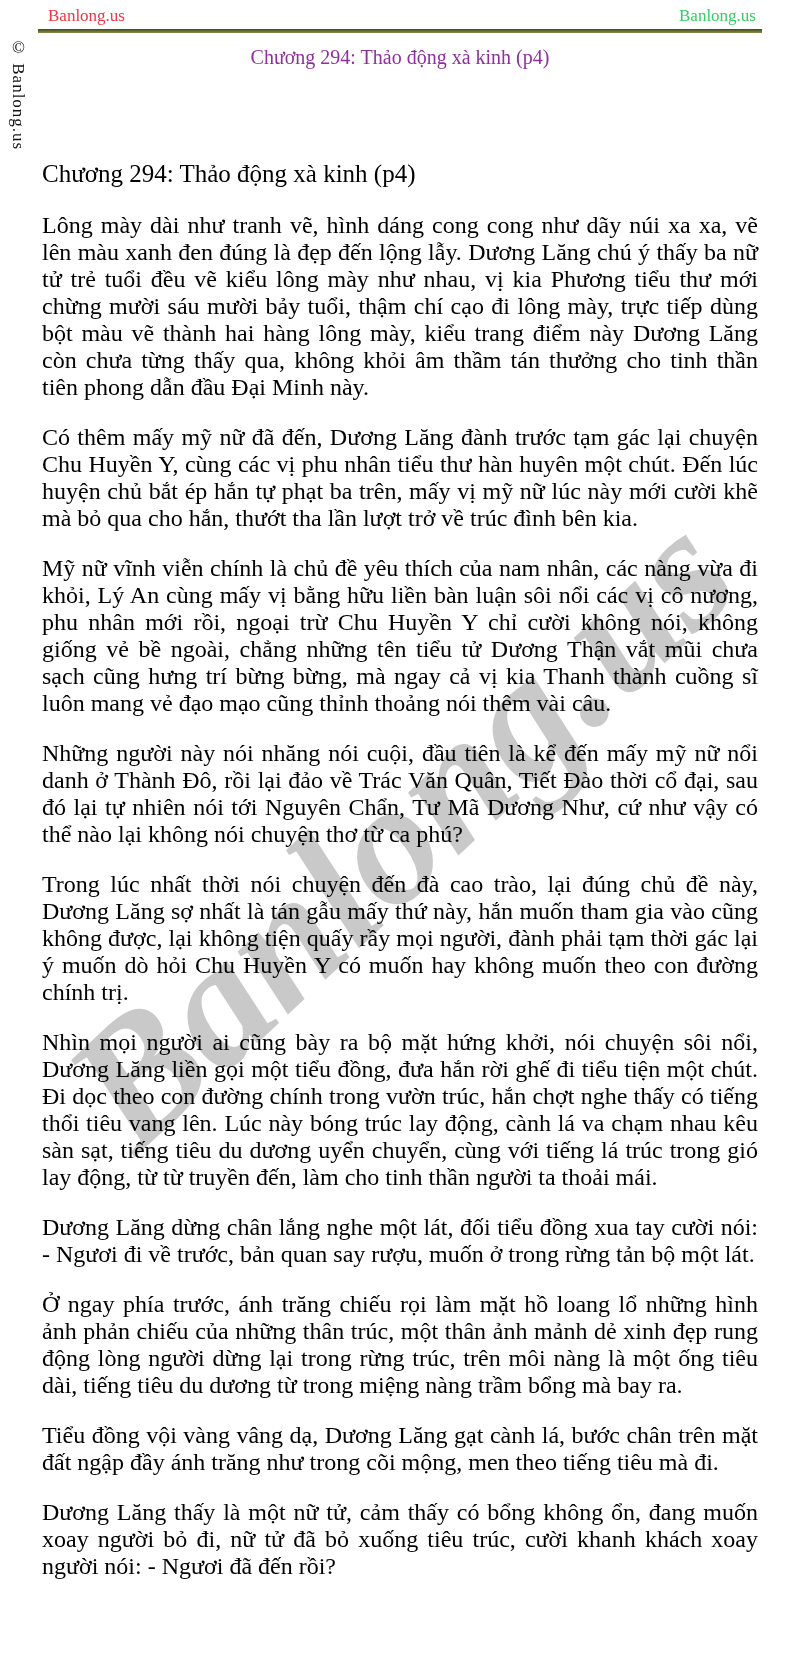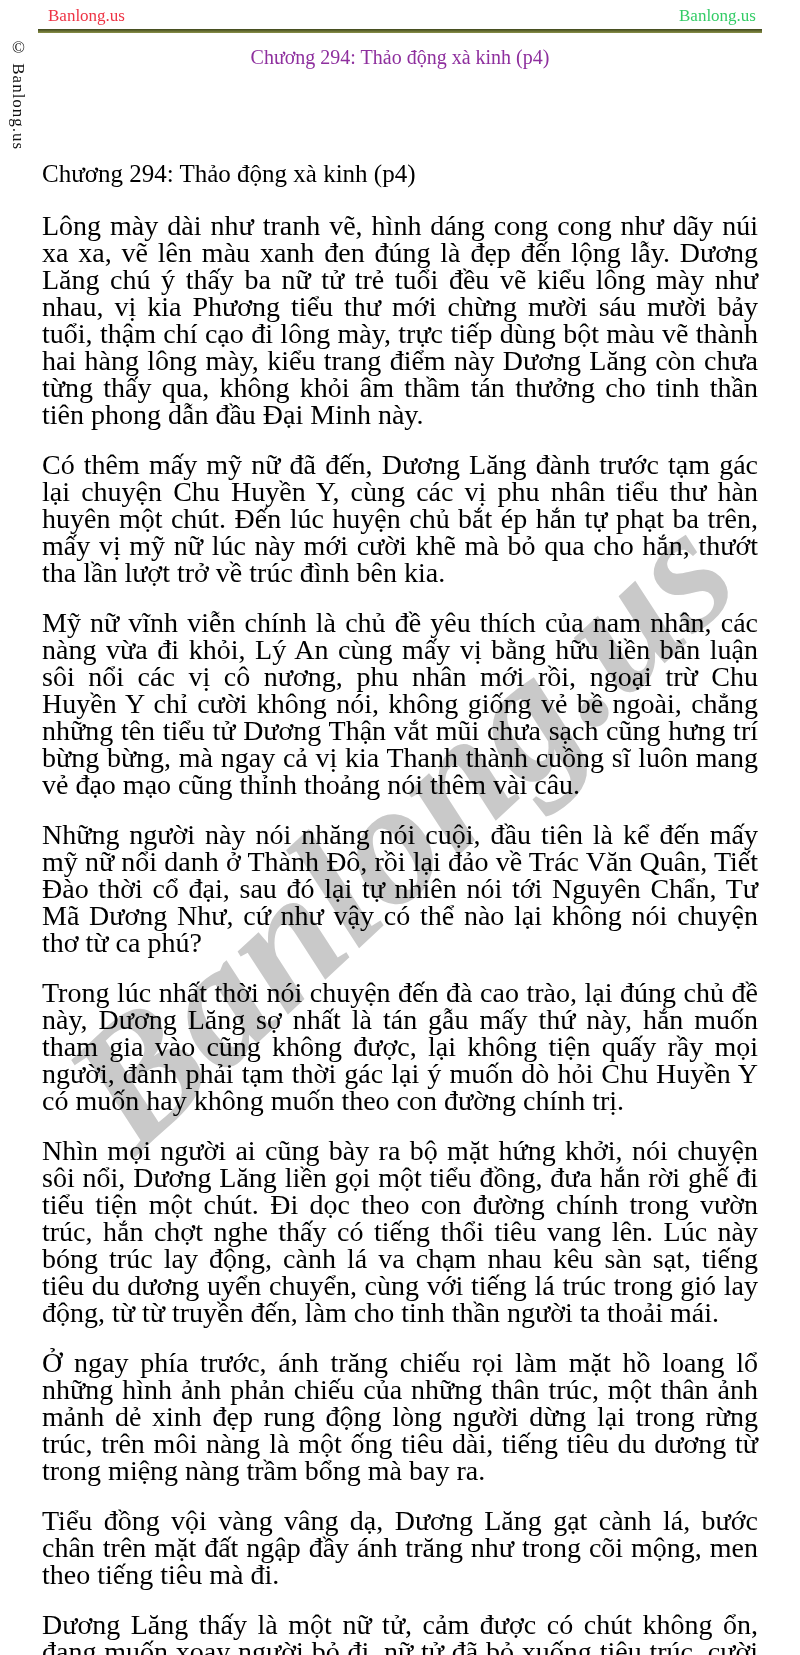--- a/index.html
+++ b/index.html
@@ -89,21 +89,21 @@
     right: 42px;
     top: 160px;
     z-index: 1;
   }
   .body-heading {
     font-size: 25px;
     font-weight: normal;
     margin: 0 0 24px 0;
   }
   .content p {
-    font-size: 28px;
+    font-size: 24px;
     line-height: 27px;
     text-align: justify;
     margin: 23px 0;
   }
 </style>
 </head>
 <body>
 
 <a class="brand-left">Banlong.us</a>
 
@@ -119,17 +119,18 @@
 
 <div class="content">
   <div class="body-heading">Chương 294: Thảo động xà kinh (p4)</div>
   <div id="paragraphs">
       <p>Lông mày dài như tranh vẽ, hình dáng cong cong như dãy núi xa xa, vẽ lên màu xanh đen đúng là đẹp đến lộng lẫy. Dương Lăng chú ý thấy ba nữ tử trẻ tuổi đều vẽ kiểu lông mày như nhau, vị kia Phương tiểu thư mới chừng mười sáu mười bảy tuổi, thậm chí cạo đi lông mày, trực tiếp dùng bột màu vẽ thành hai hàng lông mày, kiểu trang điểm này Dương Lăng còn chưa từng thấy qua, không khỏi âm thầm tán thưởng cho tinh thần tiên phong dẫn đầu Đại Minh này.</p>
       <p>Có thêm mấy mỹ nữ đã đến, Dương Lăng đành trước tạm gác lại chuyện Chu Huyền Y, cùng các vị phu nhân tiểu thư hàn huyên một chút. Đến lúc huyện chủ bắt ép hắn tự phạt ba trên, mấy vị mỹ nữ lúc này mới cười khẽ mà bỏ qua cho hắn, thướt tha lần lượt trở về trúc đình bên kia.</p>
       <p>Mỹ nữ vĩnh viễn chính là chủ đề yêu thích của nam nhân, các nàng vừa đi khỏi, Lý An cùng mấy vị bằng hữu liền bàn luận sôi nổi các vị cô nương, phu nhân mới rồi, ngoại trừ Chu Huyền Y chỉ cười không nói, không giống vẻ bề ngoài, chẳng những tên tiểu tử Dương Thận vắt mũi chưa sạch cũng hưng trí bừng bừng, mà ngay cả vị kia Thanh thành cuồng sĩ luôn mang vẻ đạo mạo cũng thỉnh thoảng nói thêm vài câu.</p>
       <p>Những người này nói nhăng nói cuội, đầu tiên là kể đến mấy mỹ nữ nổi danh ở Thành Đô, rồi lại đảo về Trác Văn Quân, Tiết Đào thời cổ đại, sau đó lại tự nhiên nói tới Nguyên Chẩn, Tư Mã Dương Như, cứ như vậy có thể nào lại không nói chuyện thơ từ ca phú?</p>
       <p>Trong lúc nhất thời nói chuyện đến đà cao trào, lại đúng chủ đề này, Dương Lăng sợ nhất là tán gẫu mấy thứ này, hắn muốn tham gia vào cũng không được, lại không tiện quấy rầy mọi người, đành phải tạm thời gác lại ý muốn dò hỏi Chu Huyền Y có muốn hay không muốn theo con đường chính trị.</p>
       <p>Nhìn mọi người ai cũng bày ra bộ mặt hứng khởi, nói chuyện sôi nổi, Dương Lăng liền gọi một tiểu đồng, đưa hắn rời ghế đi tiểu tiện một chút. Đi dọc theo con đường chính trong vườn trúc, hắn chợt nghe thấy có tiếng thổi tiêu vang lên. Lúc này bóng trúc lay động, cành lá va chạm nhau kêu sàn sạt, tiếng tiêu du dương uyển chuyển, cùng với tiếng lá trúc trong gió lay động, từ từ truyền đến, làm cho tinh thần người ta thoải mái.</p>
+      <p>Dương Lăng dừng chân lắng nghe một lát, đối tiểu đồng xua tay cười nói: - Ngươi đi về trước, bản quan say rượu, muốn ở trong rừng tản bộ một lát.</p>
       <p>Ở ngay phía trước, ánh trăng chiếu rọi làm mặt hồ loang lổ những hình ảnh phản chiếu của những thân trúc, một thân ảnh mảnh dẻ xinh đẹp rung động lòng người dừng lại trong rừng trúc, trên môi nàng là một ống tiêu dài, tiếng tiêu du dương từ trong miệng nàng trầm bổng mà bay ra.</p>
       <p>Tiểu đồng vội vàng vâng dạ, Dương Lăng gạt cành lá, bước chân trên mặt đất ngập đầy ánh trăng như trong cõi mộng, men theo tiếng tiêu mà đi.</p>
-      <p>Dương Lăng thấy là một nữ tử, cảm được có chút không ổn, đang muốn xoay người bỏ đi, nữ tử đã bỏ xuống tiêu trúc, cười khanh khách xoay người nói: - Ngươi đã đến rồi?</p>
+      <p>Dương Lăng thấy là một nữ tử, cảm thấy có bổng không ổn, đang muốn xoay người bỏ đi, nữ tử đã bỏ xuống tiêu trúc, cười khanh khách xoay người nói: - Ngươi đã đến rồi?</p>
     </div>
 </div>
 
 </body></html>

